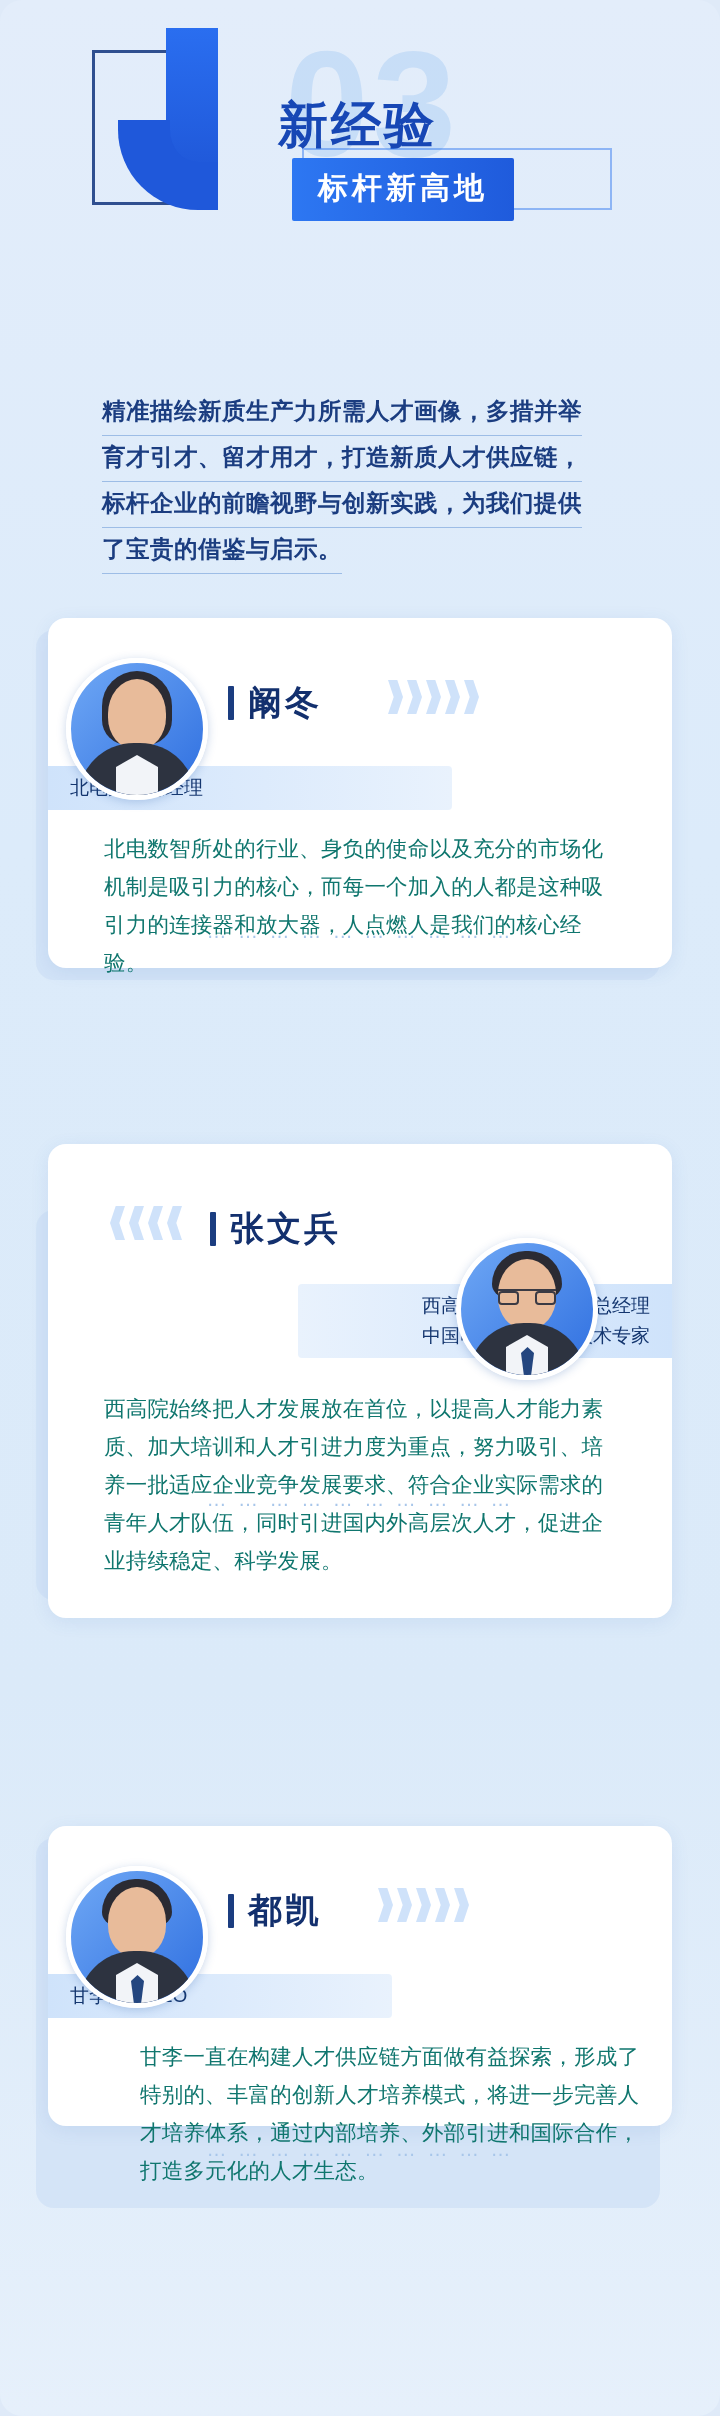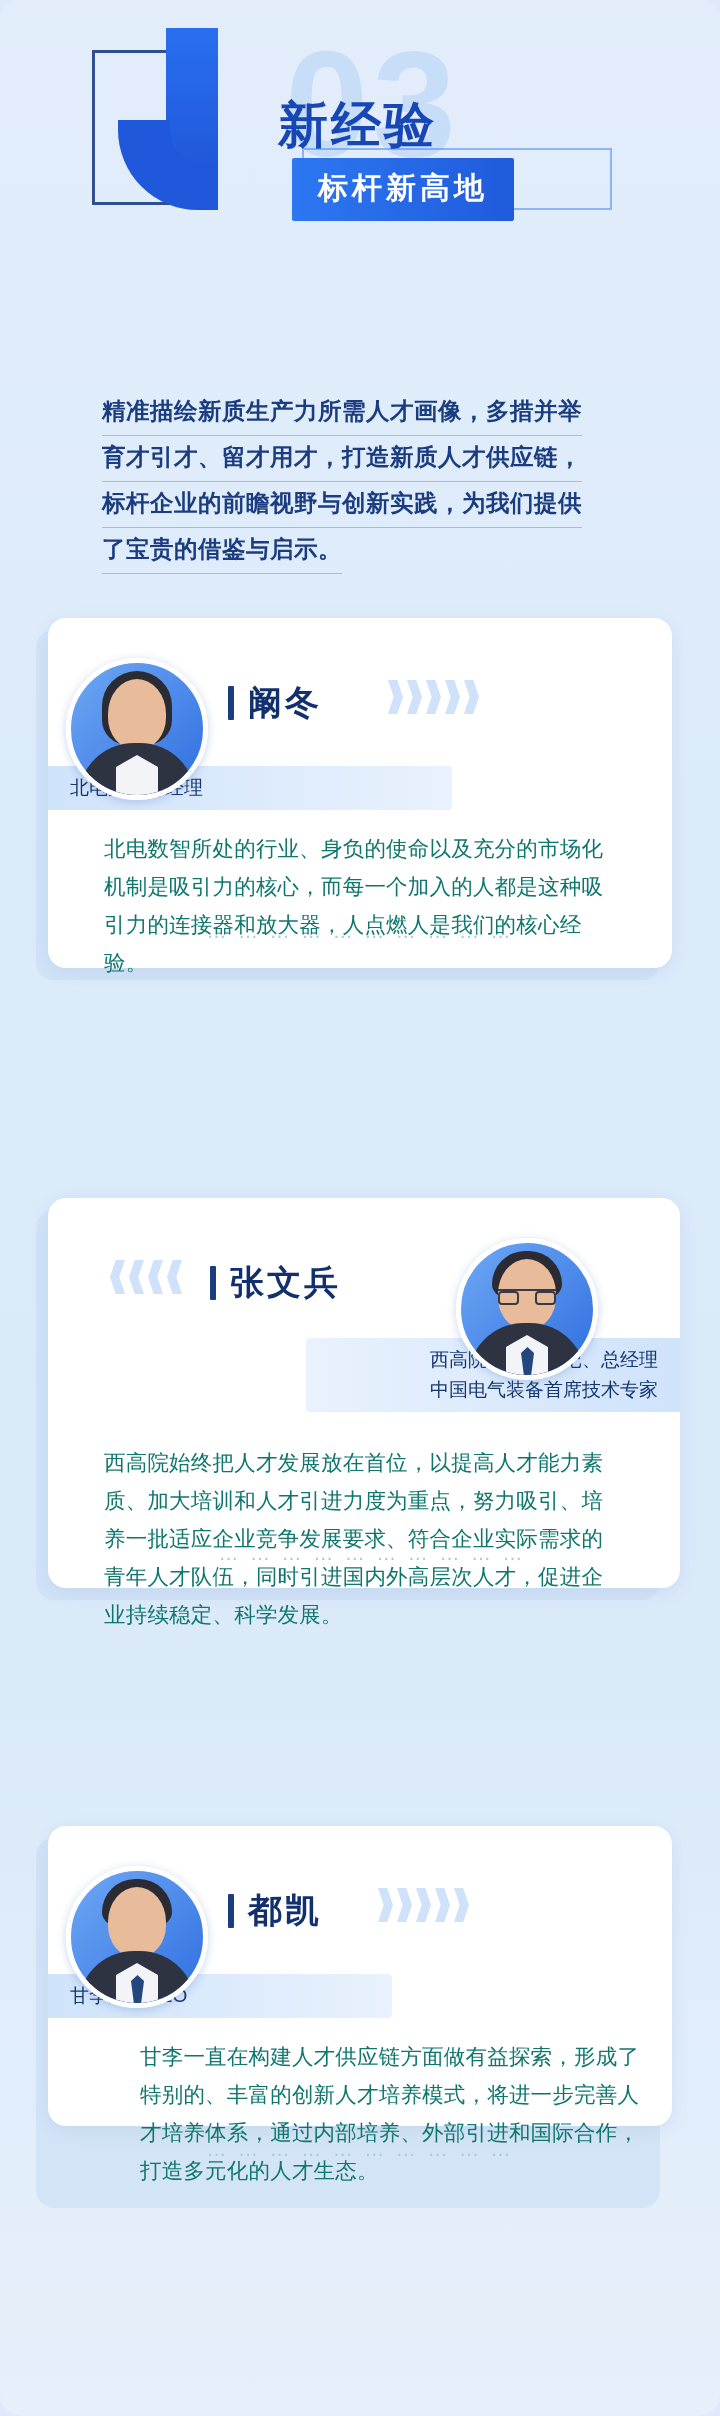--- a/index.html
+++ b/index.html
@@ -131,21 +131,21 @@
   
   .card {
     position: absolute;
     left: 48px;
     width: 624px;
     background: #ffffff;
     border-radius: 18px;
     box-shadow: 0 4px 18px rgba(60,110,190,.10);
   }
   .card.c1 { top: 618px;  height: 350px; }
-  .card.c2 { top: 1198px; height: 390px; padding-left: 8px; }
+  .card.c2 { top: 1144px; height: 474px; }
   .card.c3 { top: 1826px; height: 300px; }
 
   .card-shadow {
     position: absolute;
     left: 36px;
     width: 624px;
     border-radius: 18px;
     background: #cfe0f6;
     opacity: .75;
   }

